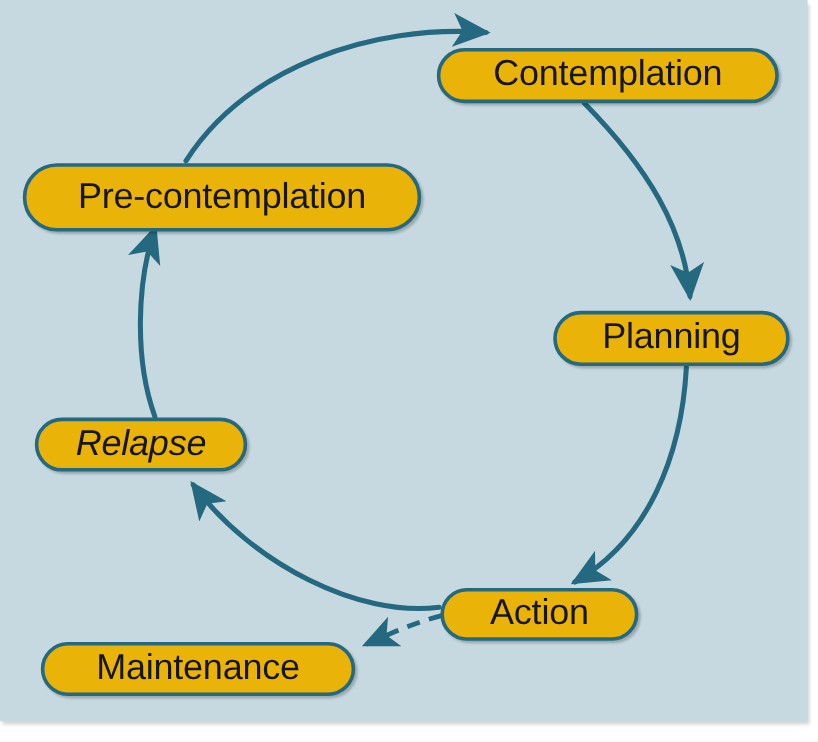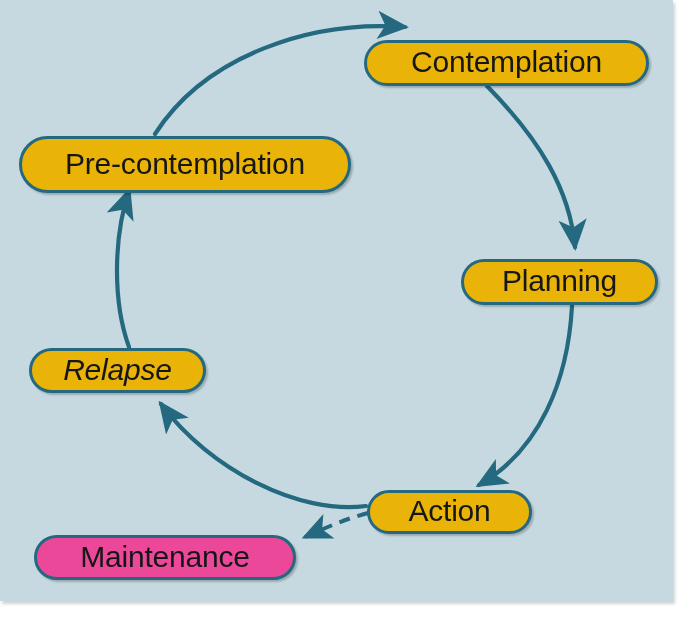--- a/index.html
+++ b/index.html
@@ -51,21 +51,21 @@
     font-size: 30px;
     line-height: 1;
     letter-spacing: -0.2px;
     padding-bottom: 2px;
   }
   #node-precontemplation { left: 19px;  top: 136px; width: 332px; height: 57px; }
   #node-contemplation    { left: 364px; top: 40px;  width: 285px; height: 46px; }
   #node-planning         { left: 461px; top: 259px; width: 197px; height: 46px; }
   #node-action           { left: 367px; top: 490px; width: 165px; height: 44px; text-align: right; }
   #node-relapse          { left: 29px;  top: 348px; width: 177px; height: 45px; font-style: italic; }
-  #node-maintenance      { left: 34px;  top: 535px; width: 262px; height: 45px; background: #ec4899; }
+  #node-maintenance      { left: 34px;  top: 535px; width: 262px; height: 45px; background: #eab308; }
 </style>
 </head>
 <body>
 
 <div id="canvas">
 
   <div id="bg-panel"></div>
 
   <svg id="edges" viewBox="0 0 682 618" width="682" height="618" xmlns="http://www.w3.org/2000/svg">
     <defs>

